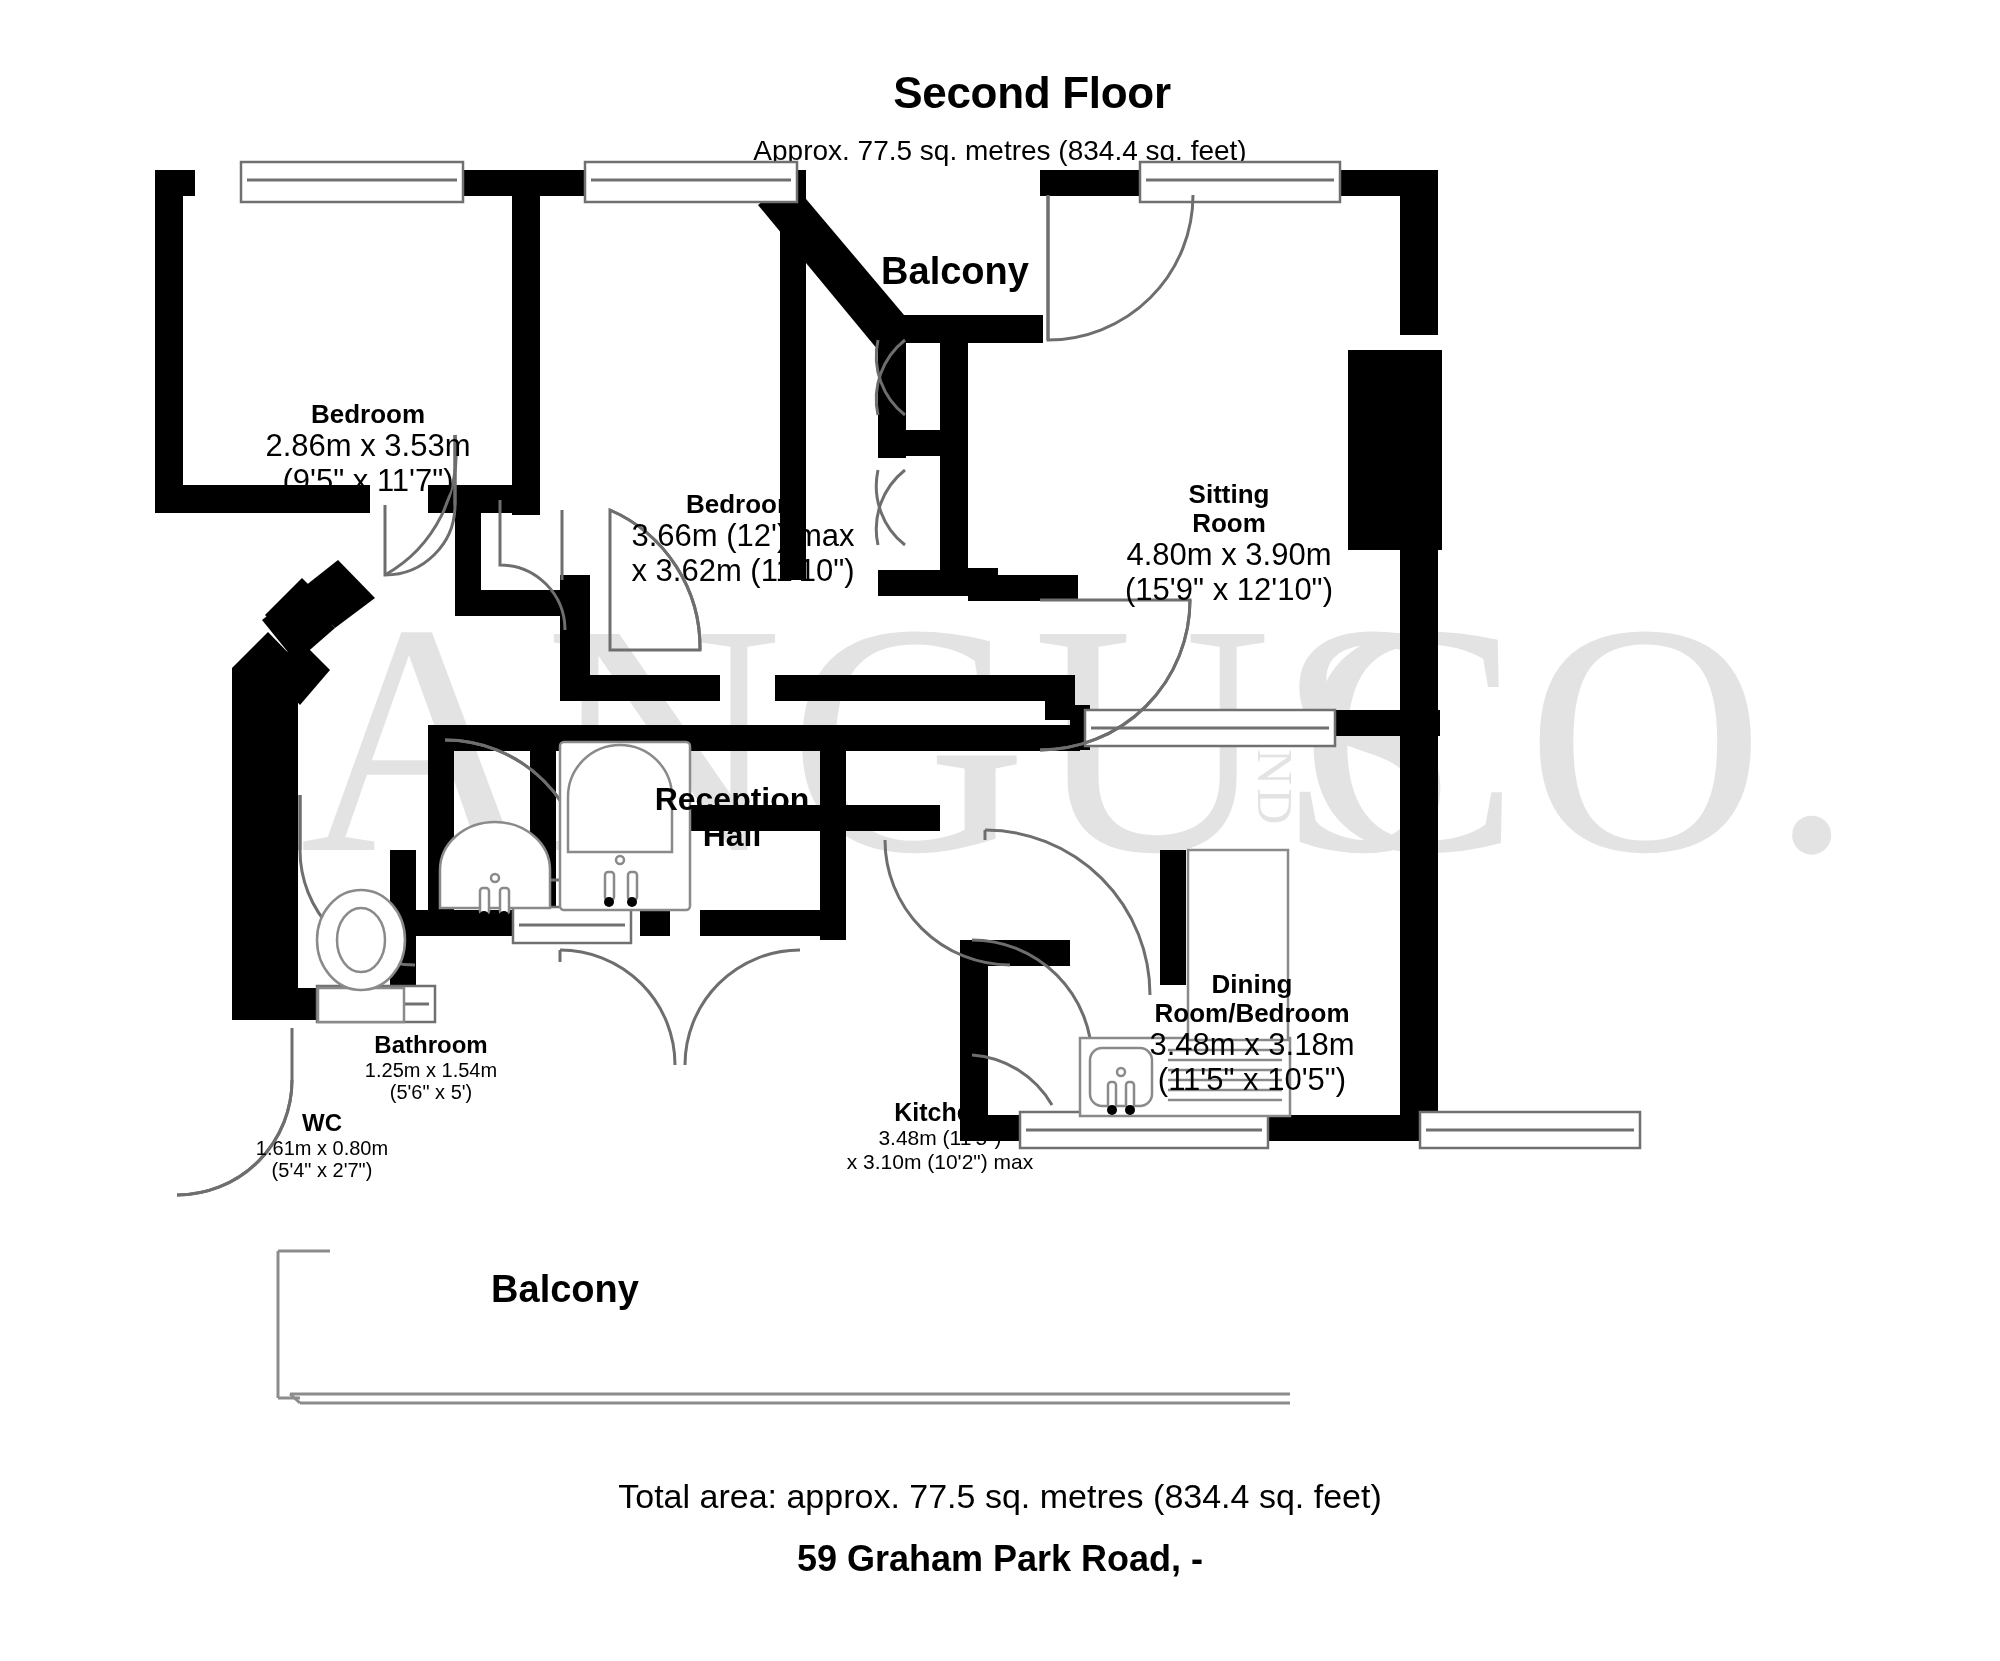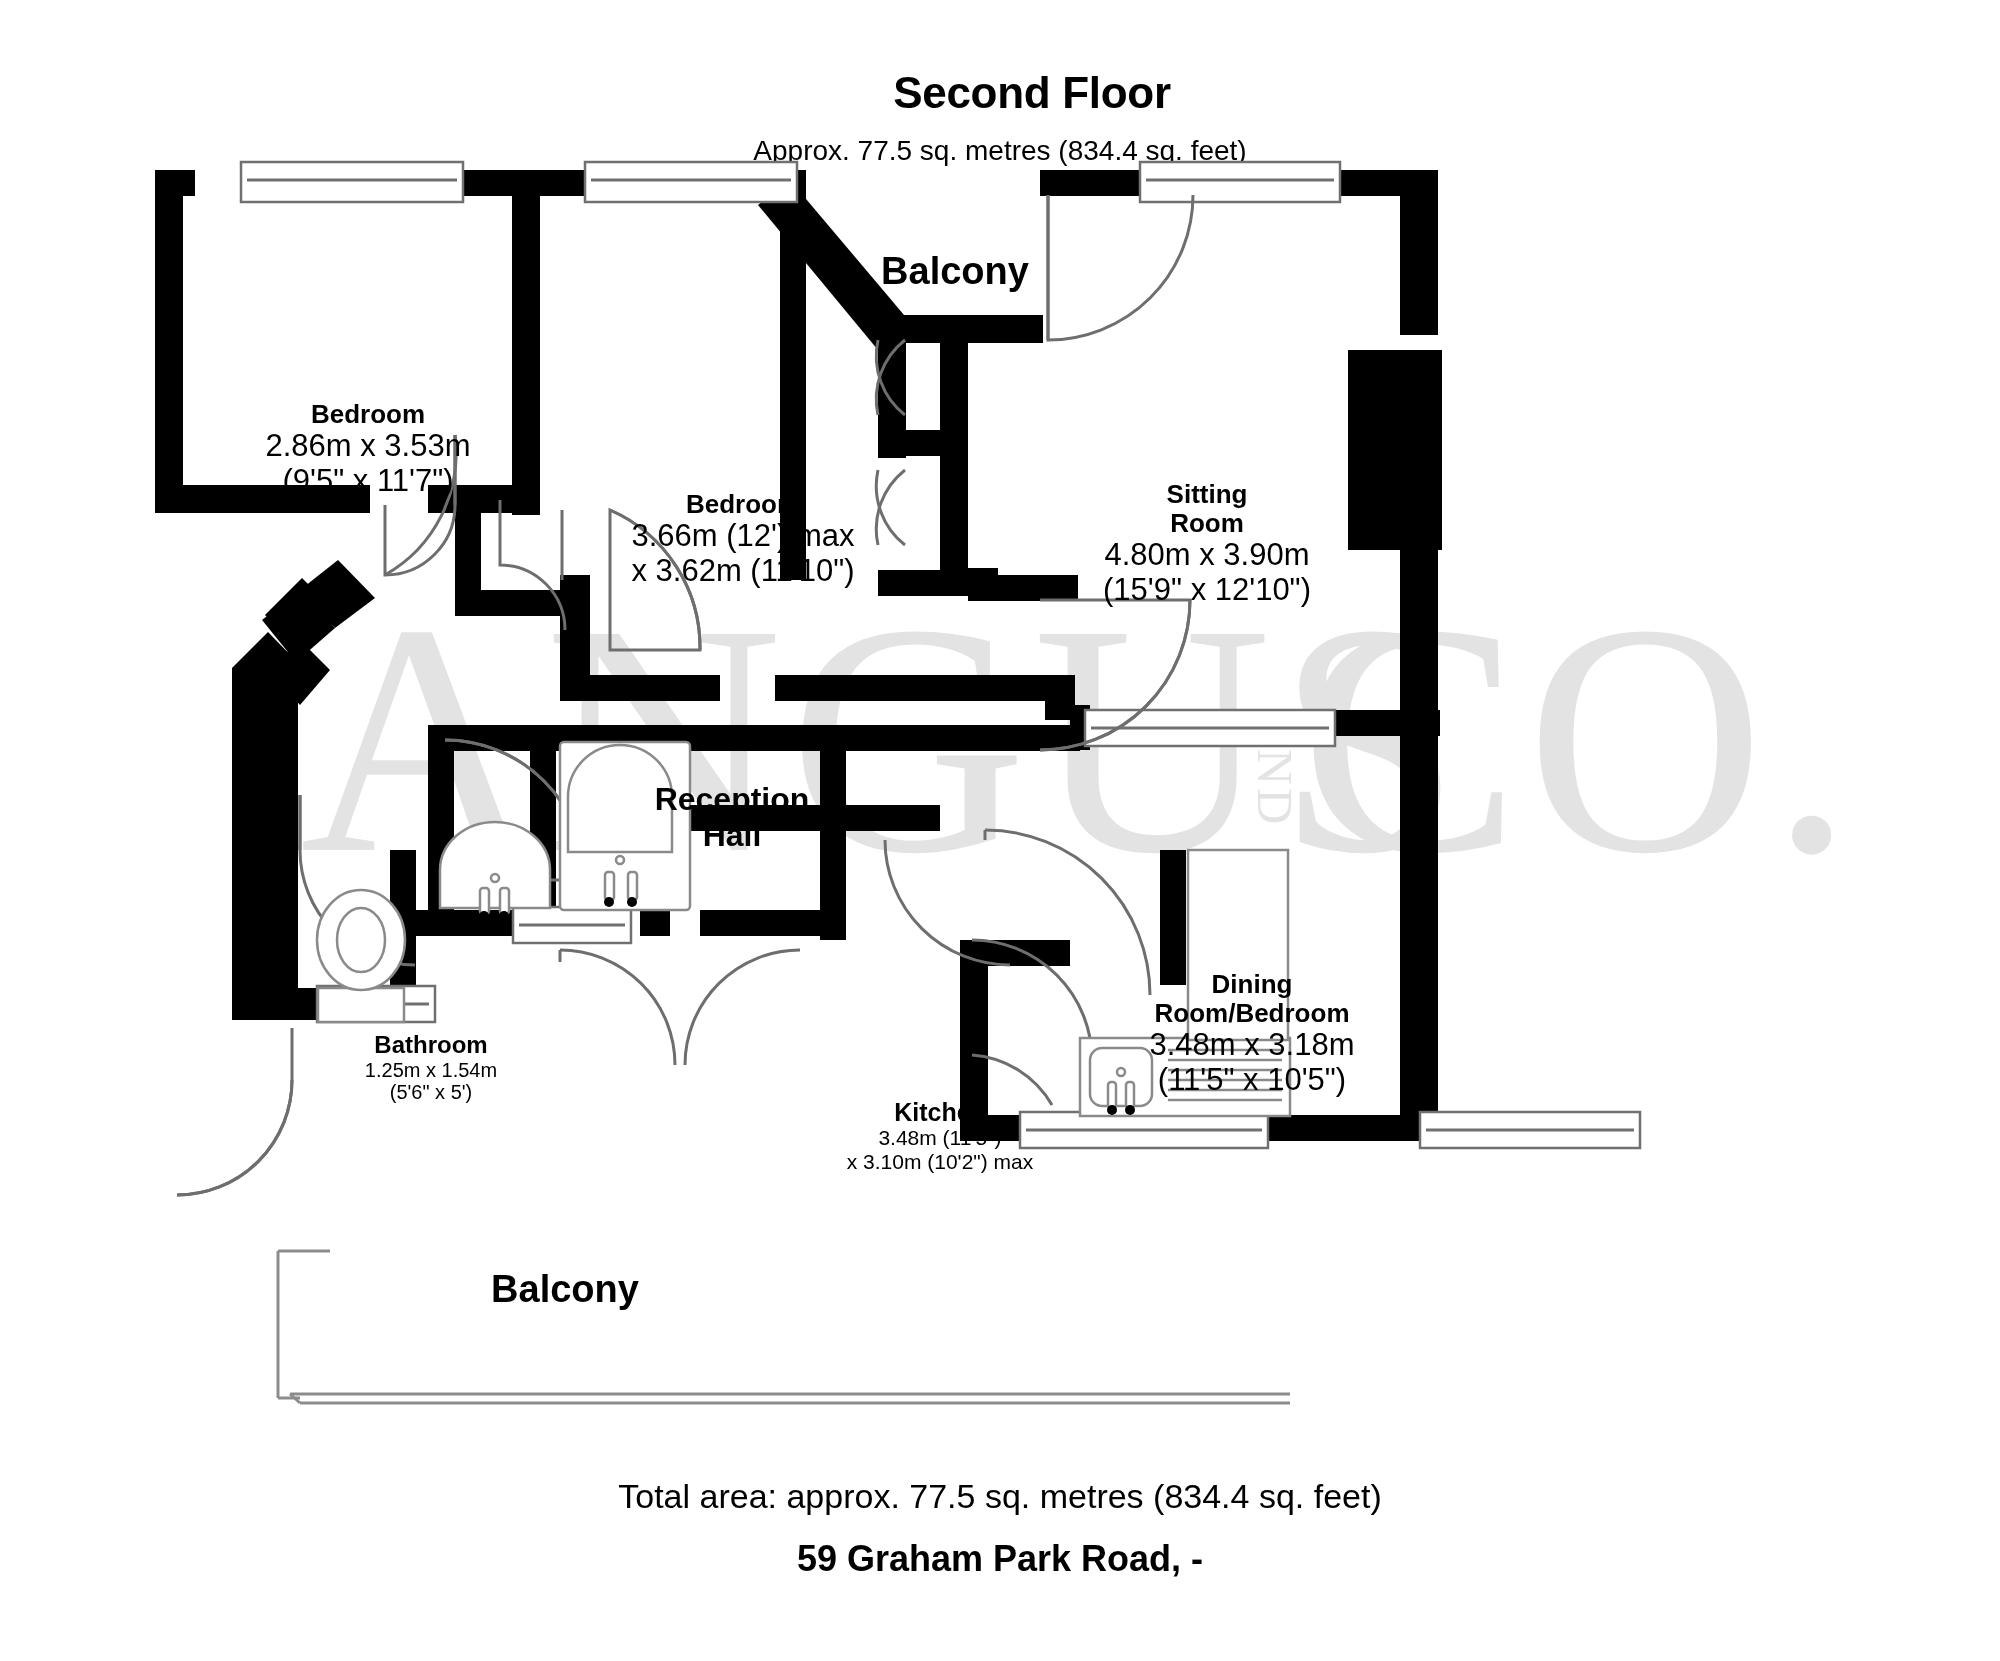--- a/index.html
+++ b/index.html
@@ -344,21 +344,21 @@
     <span class="dm">2.86m x 3.53m</span>
     <span class="dm">(9'5" x 11'7")</span>
   </div>
 
   <div class="roomlabel lbl-big" style="left:578px; top:490px; width:330px;">
     <span class="nm">Bedroom</span>
     <span class="dm">3.66m (12') max</span>
     <span class="dm">x 3.62m (11'10")</span>
   </div>
 
-  <div class="roomlabel lbl-big" style="left:1042px; top:480px; width:330px;text-align:center;">
+  <div class="roomlabel lbl-big" style="left:1064px; top:480px; width:330px;text-align:center;">
     <span class="nm">Sitting</span>
     <span class="nm">Room</span>
     <span class="dm">4.80m x 3.90m</span>
     <span class="dm">(15'9" x 12'10")</span>
   </div>
 
   <div class="roomlabel lbl-big" style="left:1022px; top:970px; width:460px;">
     <span class="nm">Dining</span>
     <span class="nm">Room/Bedroom</span>
     <span class="dm">3.48m x 3.18m</span>
@@ -369,20 +369,25 @@
     <span class="nm">Reception</span>
     <span class="nm">Hall</span>
   </div>
 
   <div class="roomlabel lbl-sm" style="left:322px; top:1032px; width:218px;">
     <span class="nm">Bathroom</span>
     <span class="dm">1.25m x 1.54m</span>
     <span class="dm">(5'6" x 5')</span>
   </div>
 
+  <div class="roomlabel lbl-sm" style="left:222px; top:1110px; width:200px;">
+    <span class="nm">WC</span>
+    <span class="dm">1.61m x 0.80m</span>
+    <span class="dm">(5'4" x 2'7")</span>
+  </div>
 
   <div class="roomlabel lbl-kit" style="left:770px; top:1098px; width:340px;">
     <span class="nm">Kitchen</span>
     <span class="dm">3.48m (11'5")</span>
     <span class="dm">x 3.10m (10'2") max</span>
   </div>
 
   <div class="roomlabel lbl-bal" style="left:830px; top:250px; width:250px;">
     <span class="nm">Balcony</span>
   </div>

